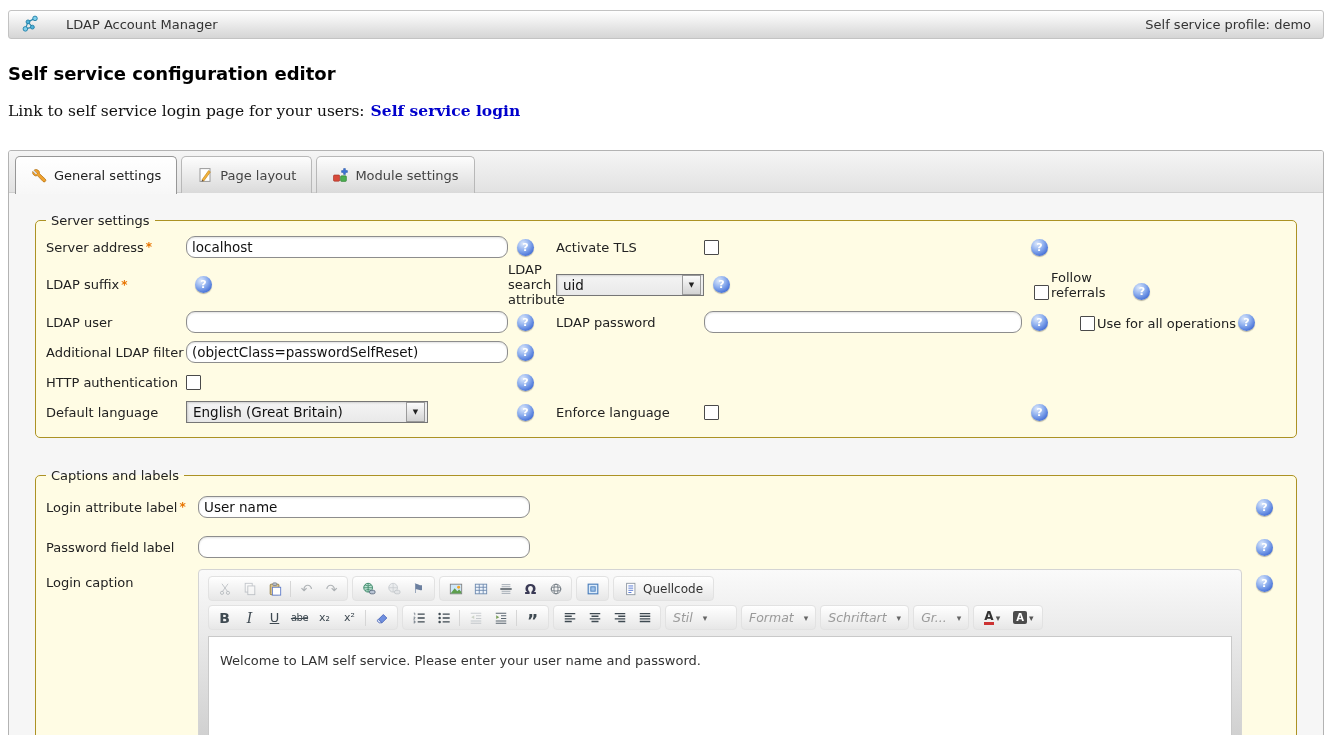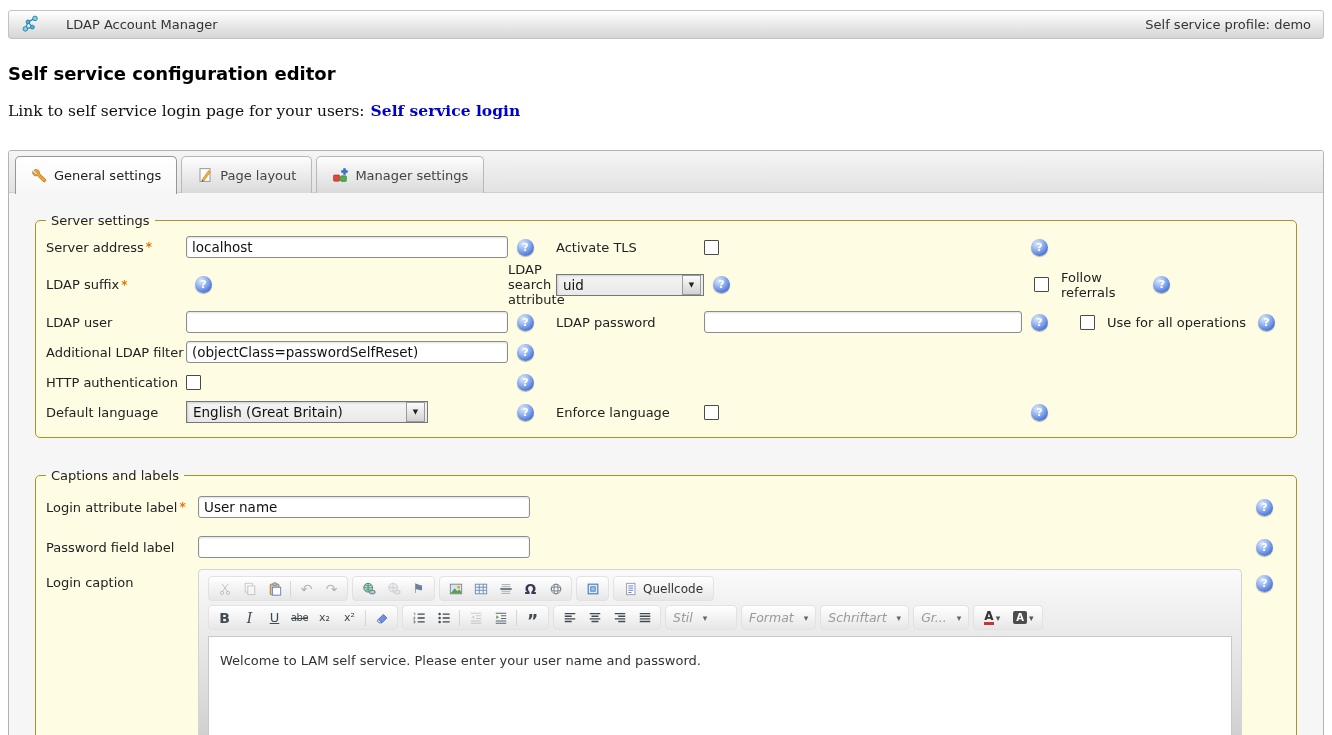--- a/index.html
+++ b/index.html
@@ -32,23 +32,23 @@
   .fs1{margin-top:20px;}
   .fs2{margin-top:30px;}
   legend{padding:0 5px;font-size:13px;color:#222;}
   .frow{display:grid;grid-template-columns:140px 322px 48px 148px 318px 46px auto;align-items:center;min-height:30px;}
   .frow2{display:grid;grid-template-columns:152px 332px 1fr 30px;align-items:center;min-height:40px;}
   .frow2.editor-row{align-items:start;}
   .cell{display:flex;align-items:center;}
   .lbl{color:#222;}
   .req{color:#e87400;font-weight:bold;font-size:12px;margin-left:2px;}
   .hc{padding-left:9px;}
-  .extra{display:flex;align-items:center;gap:12px;padding-left:12px;}
+  .extra{display:flex;align-items:flex-end;gap:2px;padding-left:12px;}
   
-  .txt{width:100%;box-sizing:border-box;height:22px;border:1px solid #8d8d8d;border-radius:3px;
+  .txt{width:100%;box-sizing:border-box;height:22px;border:1px solid #8d8d8d;border-radius:9px;
        padding:2px 5px;font-family:"DejaVu Sans","Liberation Sans",sans-serif;font-size:13.5px;color:#111;
        background:#fff;box-shadow:inset 0 1px 2px rgba(0,0,0,.12);}
   .cb{width:13px;height:13px;border:1px solid #4a4a4a;background:#fff;display:inline-block;border-radius:1px;cursor:pointer;flex:none;}
   .sel{display:inline-flex;align-items:center;height:22px;box-sizing:border-box;border:1px solid #767676;
        background:linear-gradient(#f4f4f4,#e9e9e9);padding:0 2px 0 6px;font-size:13.5px;color:#111;cursor:pointer;
        box-shadow:inset 1px 1px 2px rgba(0,0,0,.15);}
   .sel .selval{flex:1;white-space:nowrap;overflow:hidden;}
   .sel .arrowbtn{width:17px;height:18px;margin-left:6px;background:linear-gradient(#fbfbfb,#d3d3d3);
        border:1px solid #9a9a9a;display:flex;align-items:center;justify-content:center;font-size:7px;color:#222;flex:none;}
   .sel-wide{width:318px;}
@@ -126,21 +126,21 @@
         <path d="M5 12.8 L6.8 14 L4.6 14.4 Z" fill="#5a4630"></path>
       </svg>
       <span>Page layout</span>
     </div>
     <div class="tab">
       <svg viewBox="0 0 16 16" width="16" height="16">
         <rect x="1.5" y="8" width="6.2" height="6.2" rx="1" fill="#d84a3a" stroke="#9c2c20" stroke-width=".6"></rect>
         <rect x="8.6" y="8.8" width="5.8" height="5.6" rx="1" fill="#4caf50" stroke="#2c7a30" stroke-width=".6"></rect>
         <path d="M9.6 3.6 h2 v-2 h1.8 v2 h2 v1.8 h-2 v2 h-1.8 v-2 h-2 Z" fill="#3d76d8" stroke="#224f9e" stroke-width=".5"></path>
       </svg>
-      <span>Manager settings</span>
+      <span>Module settings</span>
     </div>
   </div>
 
   <div class="content">
 
     <fieldset class="fs1">
       <legend>Server settings</legend>
 
       <div class="frow">
         <div class="cell lbl">

